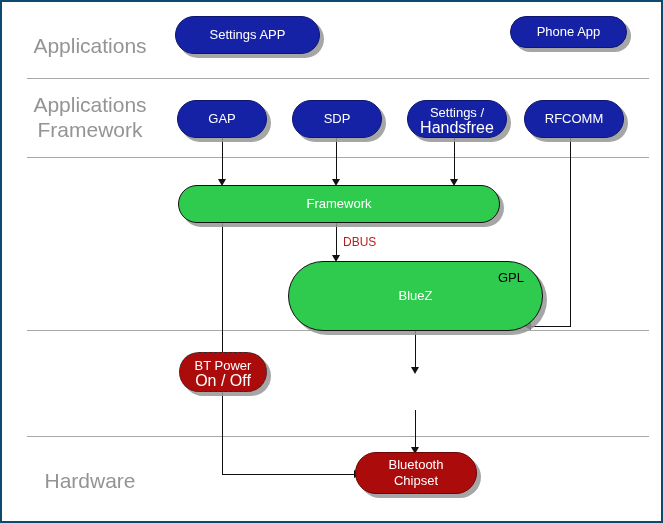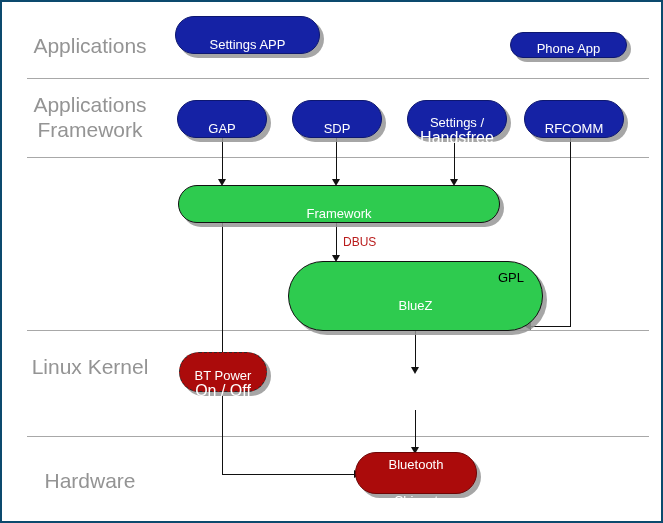--- a/index.html
+++ b/index.html
@@ -46,21 +46,21 @@
     border-radius: 999px;
     color: #ffffff;
     display: flex;
     flex-direction: column;
     align-items: center;
     justify-content: center;
     text-align: center;
     box-shadow: 4px 4px 0 0 rgba(150,150,150,0.85);
     z-index: 5;
   }
-  .node .t1 { font-size: 13px; line-height: 16px; margin-top: 20px; }
+  .node .t1 { font-size: 13px; line-height: 16px; }
   .node .t2 { font-size: 16px; line-height: 13px; }
 
   .node.blue {
     background: #1522a5;
     border: 1px solid #0d1770;
   }
   .node.green {
     background: #2ecb4f;
     border: 1px solid #111111;
     color: #ffffff;
@@ -137,21 +137,20 @@
 <div id="stage">
 
   <div class="divider" style="top:76px;"></div>
   <div class="divider" style="top:155px;"></div>
   <div class="divider" style="top:328px;"></div>
   <div class="divider" style="top:434px;"></div>
 
   <div class="layer-label" style="top:31px;">Applications</div>
   <div class="layer-label" style="top:90px;">Applications
 Framework</div>
-  <div class="layer-label" style="top:352px;">Linux Kernel</div>
   <div class="layer-label" style="top:466px;">Hardware</div>
 
   <div class="vline" style="left:220px; top:136px; height:46px;"></div>
   <div class="arrow-down" style="left:216px; top:177px;"></div>
 
   <div class="vline" style="left:334px; top:136px; height:46px;"></div>
   <div class="arrow-down" style="left:330px; top:177px;"></div>
 
   <div class="vline" style="left:452px; top:136px; height:46px;"></div>
   <div class="arrow-down" style="left:448px; top:177px;"></div>
@@ -171,21 +170,21 @@
   <div class="vline" style="left:413px; top:328px; height:42px;"></div>
   <div class="arrow-down" style="left:409px; top:365px;"></div>
 
   <div class="vline" style="left:413px; top:408px; height:42px;"></div>
   <div class="arrow-down" style="left:409px; top:445px;"></div>
 
   <div class="node blue" style="left:173px; top:14px; width:145px; height:38px;">
     <span class="t1">Settings APP</span>
   </div>
 
-  <div class="node blue" style="left:508px; top:30px; width:117px; height:26px;justify-content:flex-end;">
+  <div class="node blue" style="left:508px; top:14px; width:117px; height:32px;">
     <span class="t1">Phone App</span>
   </div>
 
   <div class="node blue" style="left:175px; top:98px; width:90px; height:38px;">
     <span class="t1">GAP</span>
   </div>
 
   <div class="node blue" style="left:290px; top:98px; width:90px; height:38px;">
     <span class="t1">SDP</span>
   </div>

